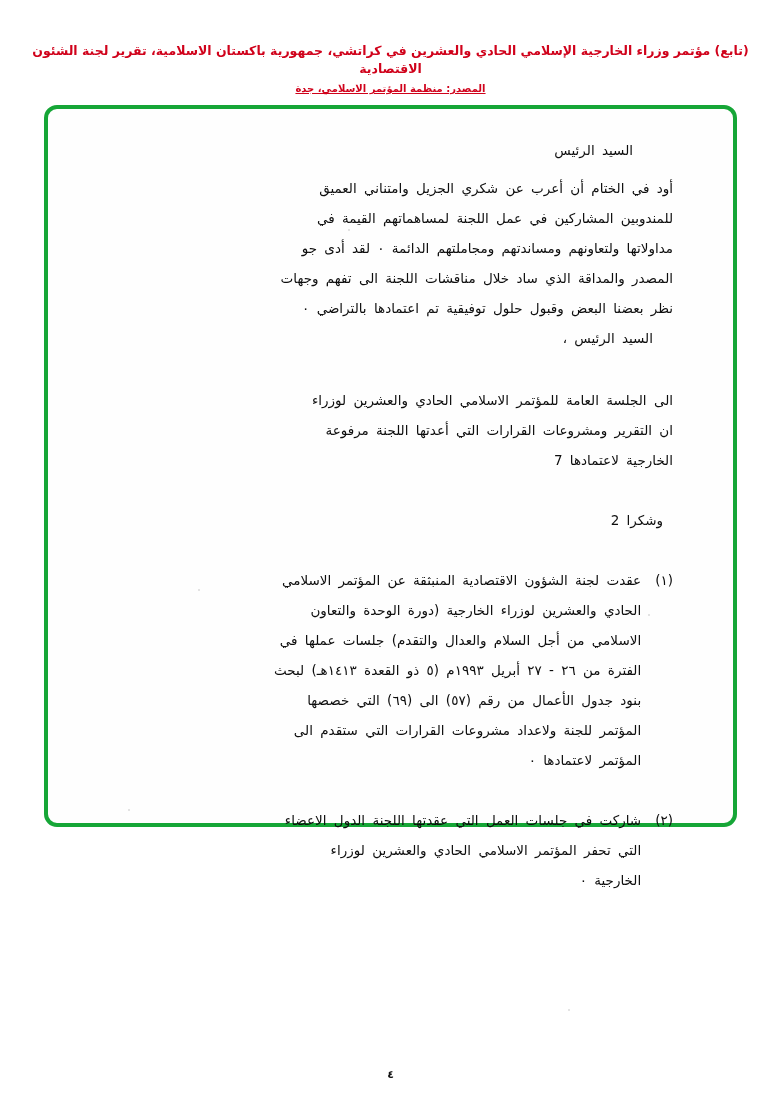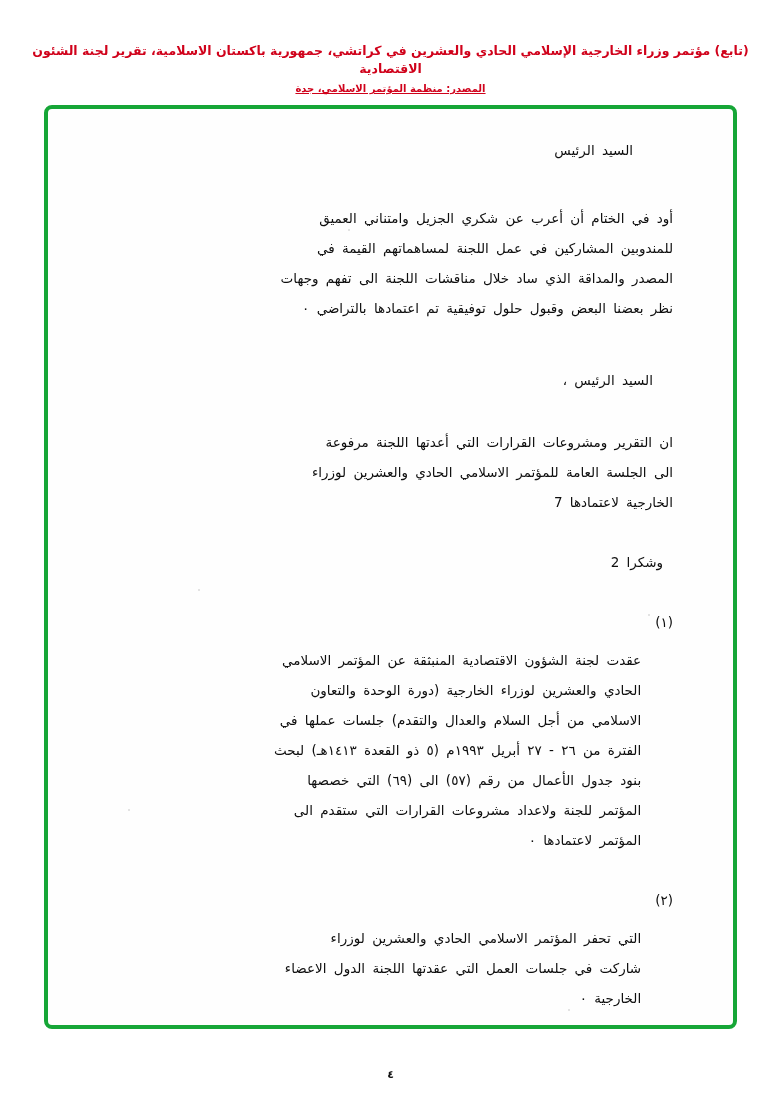--- a/index.html
+++ b/index.html
@@ -43,23 +43,23 @@
     direction: rtl;
     text-decoration: underline;
   }
 
   
   .page-frame {
     position: absolute;
     top: 105px;
     left: 44px;
     width: 693px;
-    height: 924px;
+    height: 722px;
     border: 4px solid #16a637;
-    border-radius: 8px;
+    border-radius: 13px;
     box-sizing: border-box;
     background: #fefefe;
   }
 
   .page-inner {
     position: absolute;
     top: 0; left: 0; right: 0; bottom: 0;
     padding: 26px 60px 20px 60px;
     box-sizing: border-box;
     direction: rtl;
@@ -81,21 +81,21 @@
   .salutation {
     margin: 0 0 0 0;
     text-align: center;
     padding-right: 40px;
   }
   .salutation.second {
     padding-right: 20px;
   }
 
   .block {
-    margin-top: 38px;
+    margin-top: 8px;
   }
 
   .thanks {
     margin-top: 30px;
     text-align: center;
     padding-right: 10px;
   }
 
   
   .numbered {
@@ -107,21 +107,20 @@
   .num {
     flex: 0 0 auto;
     font-family: "DejaVu Sans", sans-serif;
     font-size: 13.5px;
     line-height: 30px;
     color: #0d0d0d;
     white-space: nowrap;
   }
   .numbered .body {
     flex: 1 1 auto;
-    margin-top: 38px;
   }
 
   .last-line {
     text-align: center;
   }
 
   
   .folio {
     position: absolute;
     top: 1068px;
@@ -153,29 +152,30 @@
 </div>
 
 <div class="page-frame">
   <div class="page-inner">
 
     <div class="ar salutation">السيد الرئيس</div>
 
     <div class="block">
       <div class="ar">أود في الختام أن أعرب عن شكري الجزيل وامتناني العميق</div>
       <div class="ar">للمندوبين المشاركين في عمل اللجنة لمساهماتهم القيمة في</div>
+      <div class="ar">مداولاتها ولتعاونهم ومساندتهم ومجاملتهم الدائمة ٠ لقد أدى جو</div>
       <div class="ar">المصدر والمداقة الذي ساد خلال مناقشات اللجنة الى تفهم وجهات</div>
       <div class="ar last-line">نظر بعضنا البعض وقبول حلول توفيقية تم اعتمادها بالتراضي ٠</div>
     </div>
 
-    <div class="ar salutation second" style="margin-top:42px">السيد الرئيس ،</div>
+    <div class="ar salutation second" style="">السيد الرئيس ،</div>
 
     <div class="block" style="margin-top:32px">
+      <div class="ar">الى الجلسة العامة للمؤتمر الاسلامي الحادي والعشرين لوزراء</div>
       <div class="ar">ان التقرير ومشروعات القرارات التي أعدتها اللجنة مرفوعة</div>
-      <div class="ar">الى الجلسة العامة للمؤتمر الاسلامي الحادي والعشرين لوزراء</div>
       <div class="ar last-line">الخارجية لاعتمادها 7</div>
     </div>
 
     <div class="ar thanks">وشكرا 2</div>
 
     <div class="numbered">
       <div class="num">(١)</div>
       <div class="body">
         <div class="ar">عقدت لجنة الشؤون الاقتصادية المنبثقة عن المؤتمر الاسلامي</div>
         <div class="ar">الحادي والعشرين لوزراء الخارجية (دورة الوحدة والتعاون</div>
@@ -183,22 +183,22 @@
         <div class="ar">الفترة من ٢٦ - ٢٧ أبريل ١٩٩٣م (٥ ذو القعدة ١٤١٣هـ) لبحث</div>
         <div class="ar">بنود جدول الأعمال من رقم (٥٧) الى (٦٩) التي خصصها</div>
         <div class="ar">المؤتمر للجنة ولاعداد مشروعات القرارات التي ستقدم الى</div>
         <div class="ar last-line">المؤتمر لاعتمادها ٠</div>
       </div>
     </div>
 
     <div class="numbered">
       <div class="num">(٢)</div>
       <div class="body">
+        <div class="ar">شاركت في جلسات العمل التي عقدتها اللجنة الدول الاعضاء</div>
         <div class="ar">التي تحفر المؤتمر الاسلامي الحادي والعشرين لوزراء</div>
-        <div class="ar">شاركت في جلسات العمل التي عقدتها اللجنة الدول الاعضاء</div>
         <div class="ar last-line">الخارجية ٠</div>
       </div>
     </div>
 
   </div>
 
   <span class="speck" style="top:120px;left:300px"></span>
   <span class="speck" style="top:480px;left:150px"></span>
   <span class="speck" style="top:505px;left:600px"></span>
   <span class="speck" style="top:700px;left:80px"></span>

